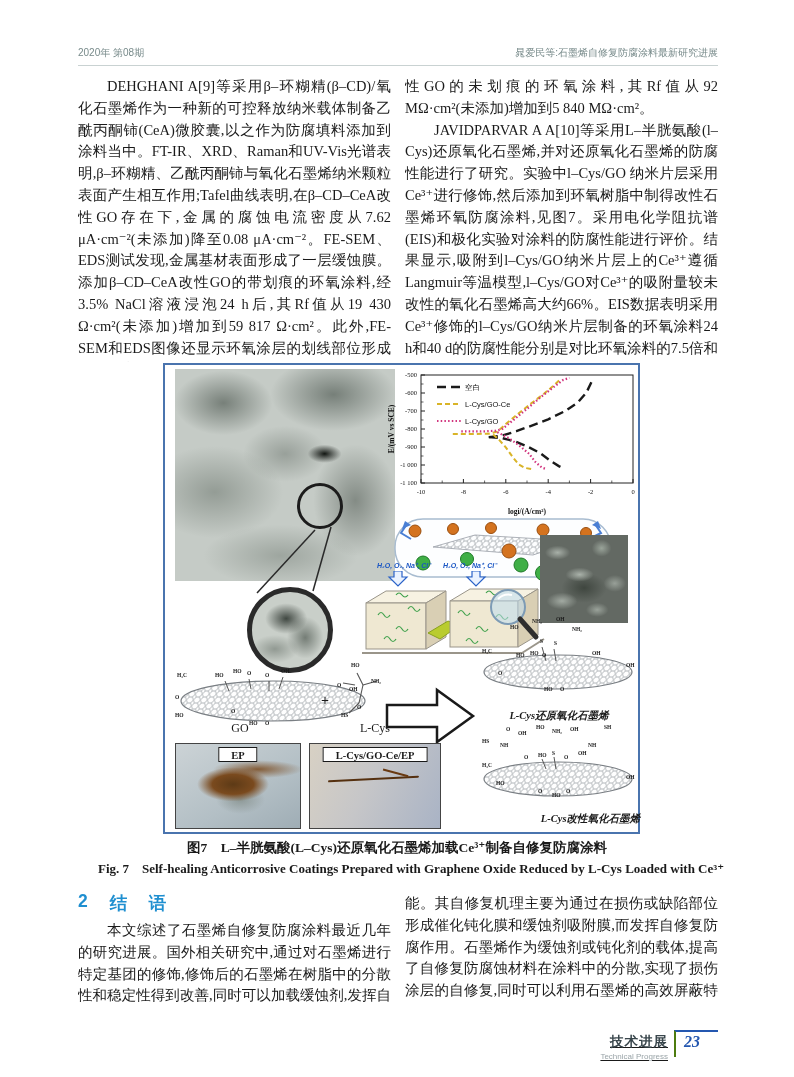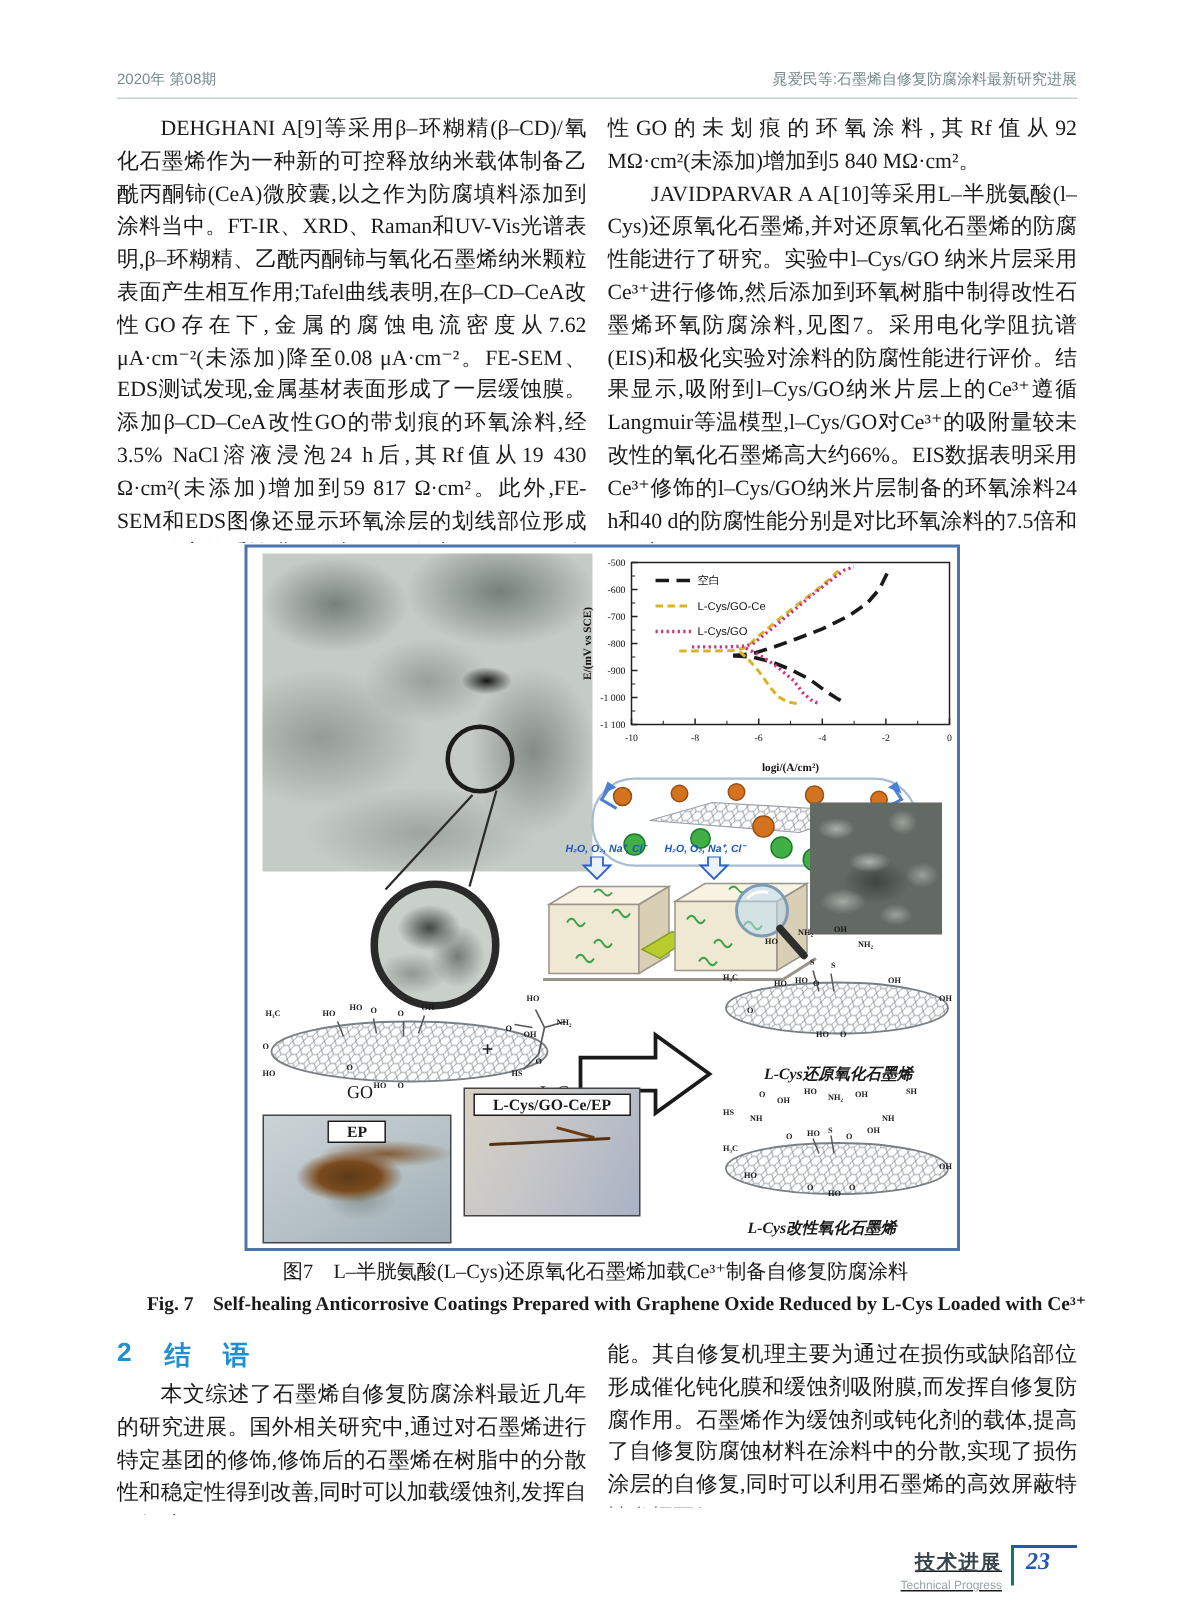--- a/index.html
+++ b/index.html
@@ -63,35 +63,35 @@
       padding:0 12px;height:15px;line-height:15px;white-space:nowrap;}
   .ion-label{position:absolute;font:bold italic 7px "Liberation Sans",sans-serif;color:#1a56c4;white-space:nowrap;}
   .struct-label{position:absolute;font:bold italic 10.5px "Liberation Serif",serif;text-align:center;white-space:nowrap;}
   .small-label{position:absolute;font:12px "Liberation Serif",serif;text-align:center;}
   .chem-label{font:bold 5.5px "Liberation Serif",serif;fill:#1a1a1a;}
   .tick{font:6.5px "Liberation Serif",serif;fill:#111;}
   .axis-label{font:bold 7.5px "Liberation Serif",serif;fill:#111;}
   .legend{font:7.5px "Liberation Sans",sans-serif;fill:#111;}
   
   .caption-zh{position:absolute;left:0;right:0;top:839px;text-align:center;
-      font-weight:normal;font-size:13.5px;}
+      font-weight:bold;font-size:13.5px;}
   .caption-en{position:absolute;left:0;right:0;top:860px;text-align:center;
       font-weight:bold;font-size:13px;padding-left:28px;}
   .section-heading{position:absolute;left:78px;top:891px;display:flex;gap:20px;
       font-family:"Liberation Sans","DejaVu Sans",sans-serif;font-weight:bold;
       font-size:17.5px;color:#1f8fd0;letter-spacing:2px;}
   .concl-l{top:920px;height:90px;overflow:hidden;}
   .concl-r{top:893px;height:112px;overflow:hidden;}
   
   .footer{position:absolute;right:76px;top:1030px;display:flex;align-items:flex-start;}
   .footer-sec{text-align:right;margin-right:6px;padding-top:3px;text-decoration:underline;}
   .footer-zh{font-family:"Liberation Sans",sans-serif;font-weight:bold;font-size:13.5px;
       color:#39464c;letter-spacing:1px;}
   .footer-en{font-family:"Liberation Sans",sans-serif;font-size:8px;color:#9aa4a8;margin-top:1px;}
-  .page-num{border-top:2.5px solid #2457b0;border-left:2px solid #0f766e;
+  .page-num{border-top:2.5px solid #2457b0;border-left:2px solid #4d7c0f;
       width:34px;height:24px;padding:1px 0 0 8px;
       font:bold italic 16px "Liberation Serif",serif;color:#2457b0;}
 </style>
 </head>
 <body>
 
 <div class="page">
 
   <div class="header">
     <span>2020年  第08期</span>
@@ -349,27 +349,27 @@
           <text x="84" y="36" class="chem-label">O</text>
           <text x="98" y="32" class="chem-label">OH</text>
           <text x="2" y="44" class="chem-label">H₃C</text>
           <text x="16" y="62" class="chem-label">HO</text>
           <text x="58" y="70" class="chem-label">O</text>
           <text x="72" y="74" class="chem-label">HO</text>
           <text x="86" y="70" class="chem-label">O</text>
           <text x="146" y="56" class="chem-label">OH</text>
         </g>
     </svg>
-    <div class="struct-label" style="left:304px;top:447px;width:158px;">L-Cys改性氧化石墨烯</div>
+    <div class="struct-label" style="left:317px;top:447px;width:158px;text-align:right;">L-Cys改性氧化石墨烯</div>
 
     
     <div class="abs photo photo-ep" style="left:10px;top:378px;width:126px;height:86px;">
       <div class="photo-label">EP</div>
     </div>
-    <div class="abs photo photo-cys" style="left:144px;top:360px;width:118px;height:86px;">
+    <div class="abs photo photo-cys" style="left:144px;top:378px;width:132px;height:86px;">
       <div class="scratch"></div>
       <div class="photo-label">L-Cys/GO-Ce/EP</div>
     </div>
   </div>
 
   <div class="caption-zh">图7　L–半胱氨酸(L–Cys)还原氧化石墨烯加载Ce³⁺制备自修复防腐涂料</div>
   <div class="caption-en">Fig. 7　Self-healing Anticorrosive Coatings Prepared with Graphene Oxide Reduced by L-Cys Loaded with Ce³⁺</div>
 
   <div class="section-heading">
     <span>2</span>

